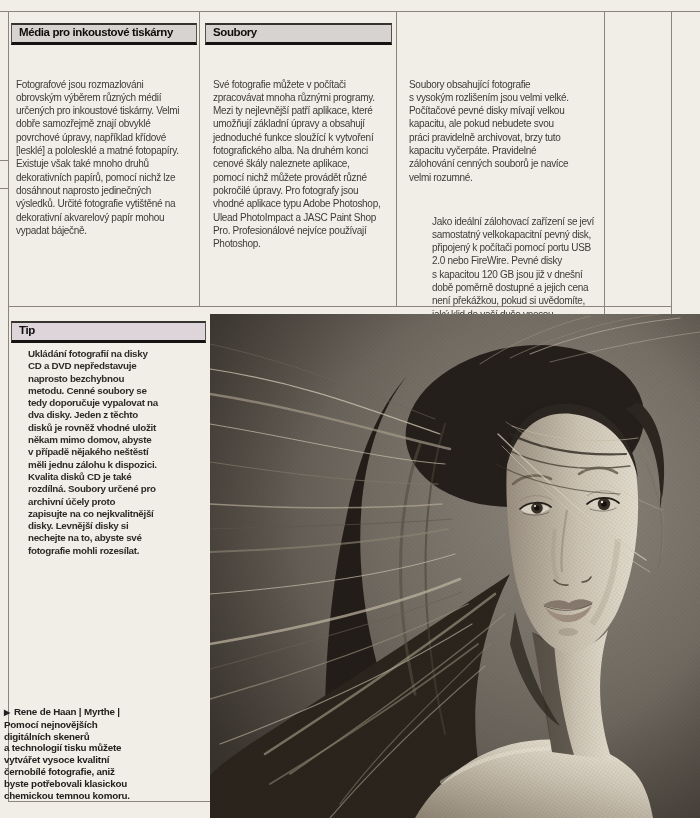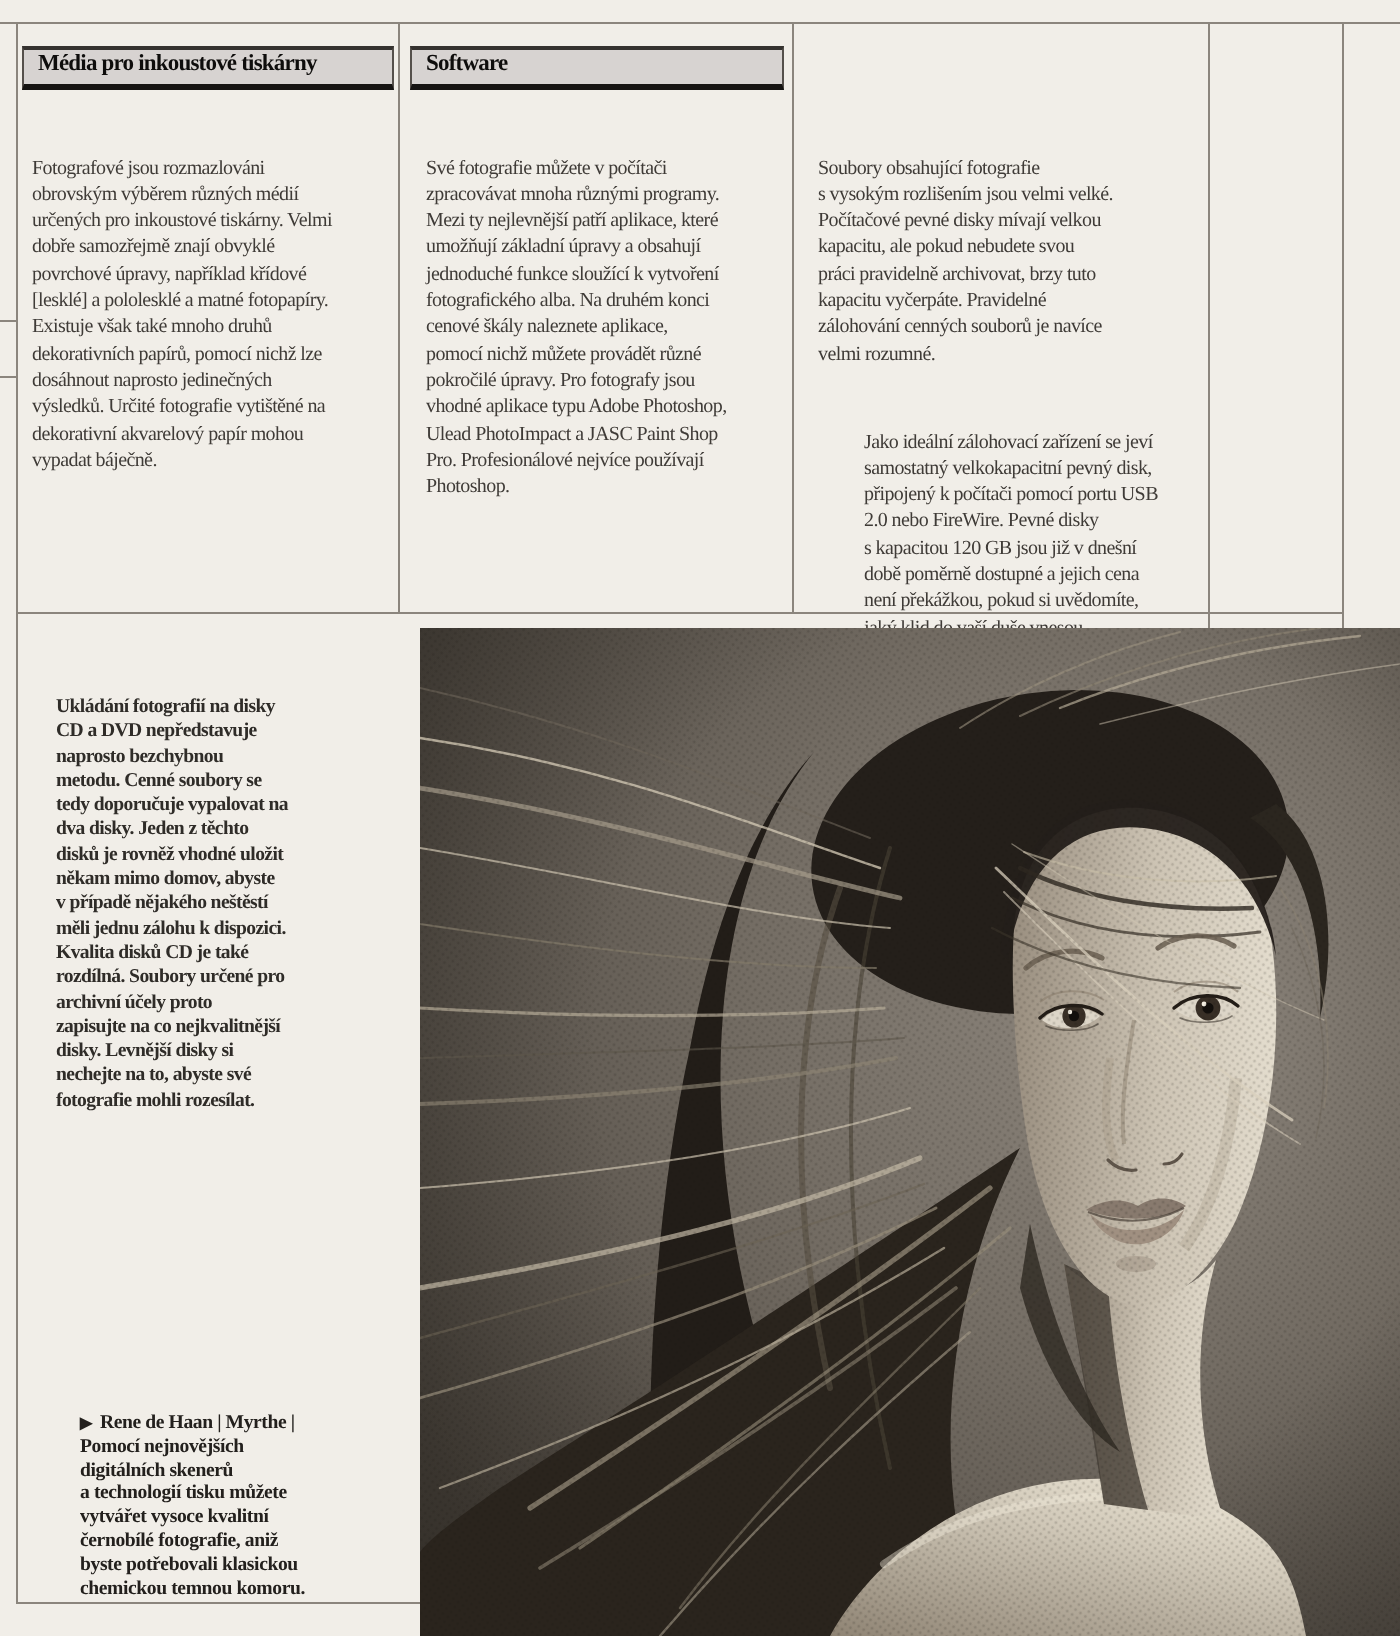--- a/index.html
+++ b/index.html
@@ -1,19 +1,19 @@
 <!DOCTYPE html>
 <html><head>
 <meta charset="utf-8">
 <style>
   html,body{margin:0;padding:0;}
   .page{
     position:relative;width:700px;height:818px;overflow:hidden;
     background:#f1eee8;
-    font-family:Liberation Serif, serif;
+    font-family:Liberation Sans, sans-serif;
   }
   .rule{position:absolute;background:#8b857d;}
   .bar{
     position:absolute;box-sizing:border-box;height:22px;
     background:#d7d3d1;
     border:1px solid #55504b;
     border-top:2px solid #35322f;
     border-bottom:3px solid #161412;
     padding:1px 0 0 7px;
     font-weight:bold;font-size:11.5px;letter-spacing:-0.4px;color:#0e0d0c;
@@ -48,21 +48,21 @@
   <div class="rule" style="left:0;top:160px;width:8px;height:1px"></div>
   <div class="rule" style="left:0;top:188px;width:8px;height:1px"></div>
   <div class="rule" style="left:199px;top:11px;width:1px;height:295px"></div>
   <div class="rule" style="left:396px;top:11px;width:1px;height:295px"></div>
   <div class="rule" style="left:604px;top:11px;width:1px;height:303px"></div>
   <div class="rule" style="left:671px;top:11px;width:1px;height:303px"></div>
   <div class="rule" style="left:8px;top:306px;width:664px;height:1px"></div>
   <div class="rule" style="left:8px;top:801px;width:202px;height:1px"></div>
 
   <div class="bar" style="left:11px;top:23px;width:186px">Média pro inkoustové tiskárny</div>
-  <div class="bar" style="left:205px;top:23px;width:187px">Software</div>
+  <div class="bar" style="left:205px;top:23px;width:187px">Soubory</div>
 
   <div class="coltext" style="left:16px;top:51px;width:184px">
     <p>Fotografové jsou rozmazlováni
 obrovským výběrem různých médií
 určených pro inkoustové tiskárny. Velmi
 dobře samozřejmě znají obvyklé
 povrchové úpravy, například křídové
 [lesklé] a pololesklé a matné fotopapíry.
 Existuje však také mnoho druhů
 dekorativních papírů, pomocí nichž lze
@@ -98,39 +98,40 @@
     <p>Jako ideální zálohovací zařízení se jeví
 samostatný velkokapacitní pevný disk,
 připojený k počítači pomocí portu USB
 2.0 nebo FireWire. Pevné disky
 s kapacitou 120 GB jsou již v dnešní
 době poměrně dostupné a jejich cena
 není překážkou, pokud si uvědomíte,
 jaký klid do vaší duše vnesou.</p>
   </div>
 
+  <div class="bar tip" style="left:11px;top:321px;width:195px">Tip</div>
   <div class="tiptext" style="left:28px;top:348px;width:182px">Ukládání fotografií na disky
 CD a DVD nepředstavuje
 naprosto bezchybnou
 metodu. Cenné soubory se
 tedy doporučuje vypalovat na
 dva disky. Jeden z těchto
 disků je rovněž vhodné uložit
 někam mimo domov, abyste
 v případě nějakého neštěstí
 měli jednu zálohu k dispozici.
 Kvalita disků CD je také
 rozdílná. Soubory určené pro
 archivní účely proto
 zapisujte na co nejkvalitnější
 disky. Levnější disky si
 nechejte na to, abyste své
 fotografie mohli rozesílat.</div>
 
-  <div class="caption" style="left:40px;top:706px;width:180px">
+  <div class="caption" style="left:4px;top:706px;width:180px">
     <div><span class="marker">▶</span><span>Rene de Haan  |  Myrthe  |</span></div>
     <div class="cap-body">Pomocí nejnovějších
 digitálních skenerů
 a technologií tisku můžete
 vytvářet vysoce kvalitní
 černobílé fotografie, aniž
 byste potřebovali klasickou
 chemickou temnou komoru.</div>
   </div>
 

